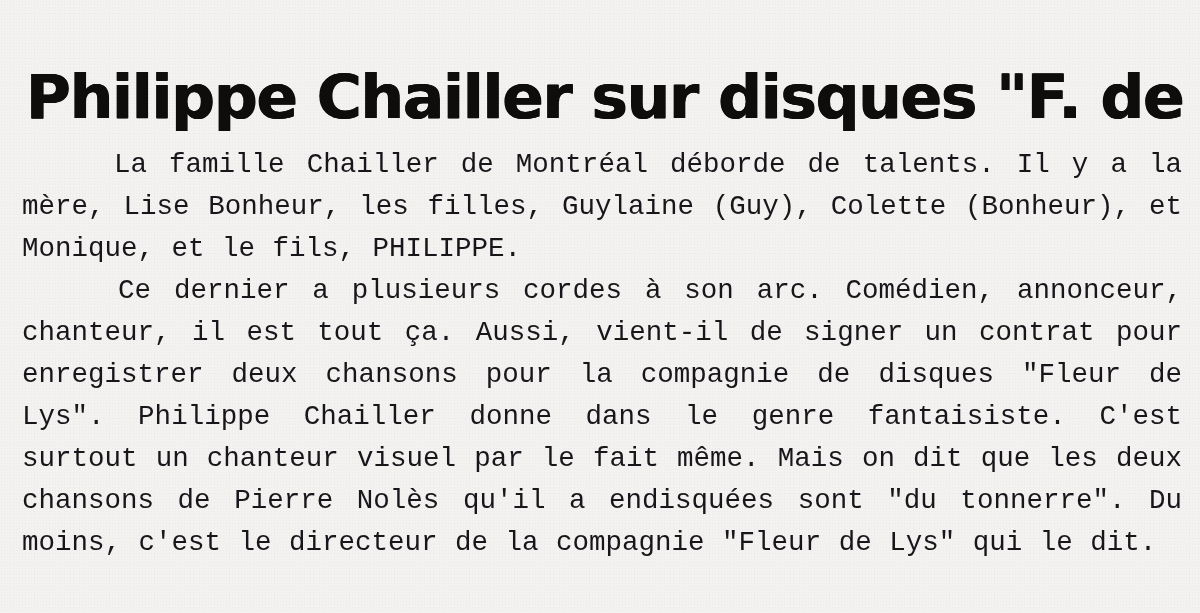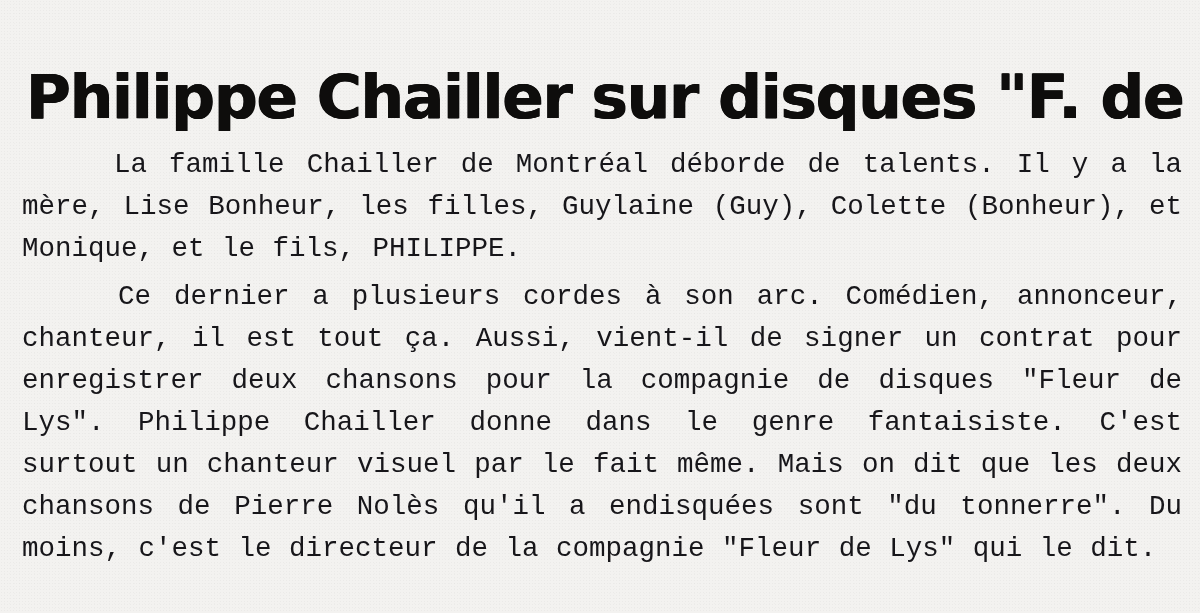--- a/index.html
+++ b/index.html
@@ -58,21 +58,21 @@
   }
   .body-text p {
     margin: 0;
     text-indent: 92px;
     word-spacing: 1px;
   }
   .body-text p.p2 {
     text-indent: 96px;
   }
   .body-text p + p {
-    margin-top: 6px;
+    margin-top: 0;
   }
   
   .body-text p:last-child {
     text-align: justify;
   }
 </style>
 </head>
 <body>
 
 <div class="page">

